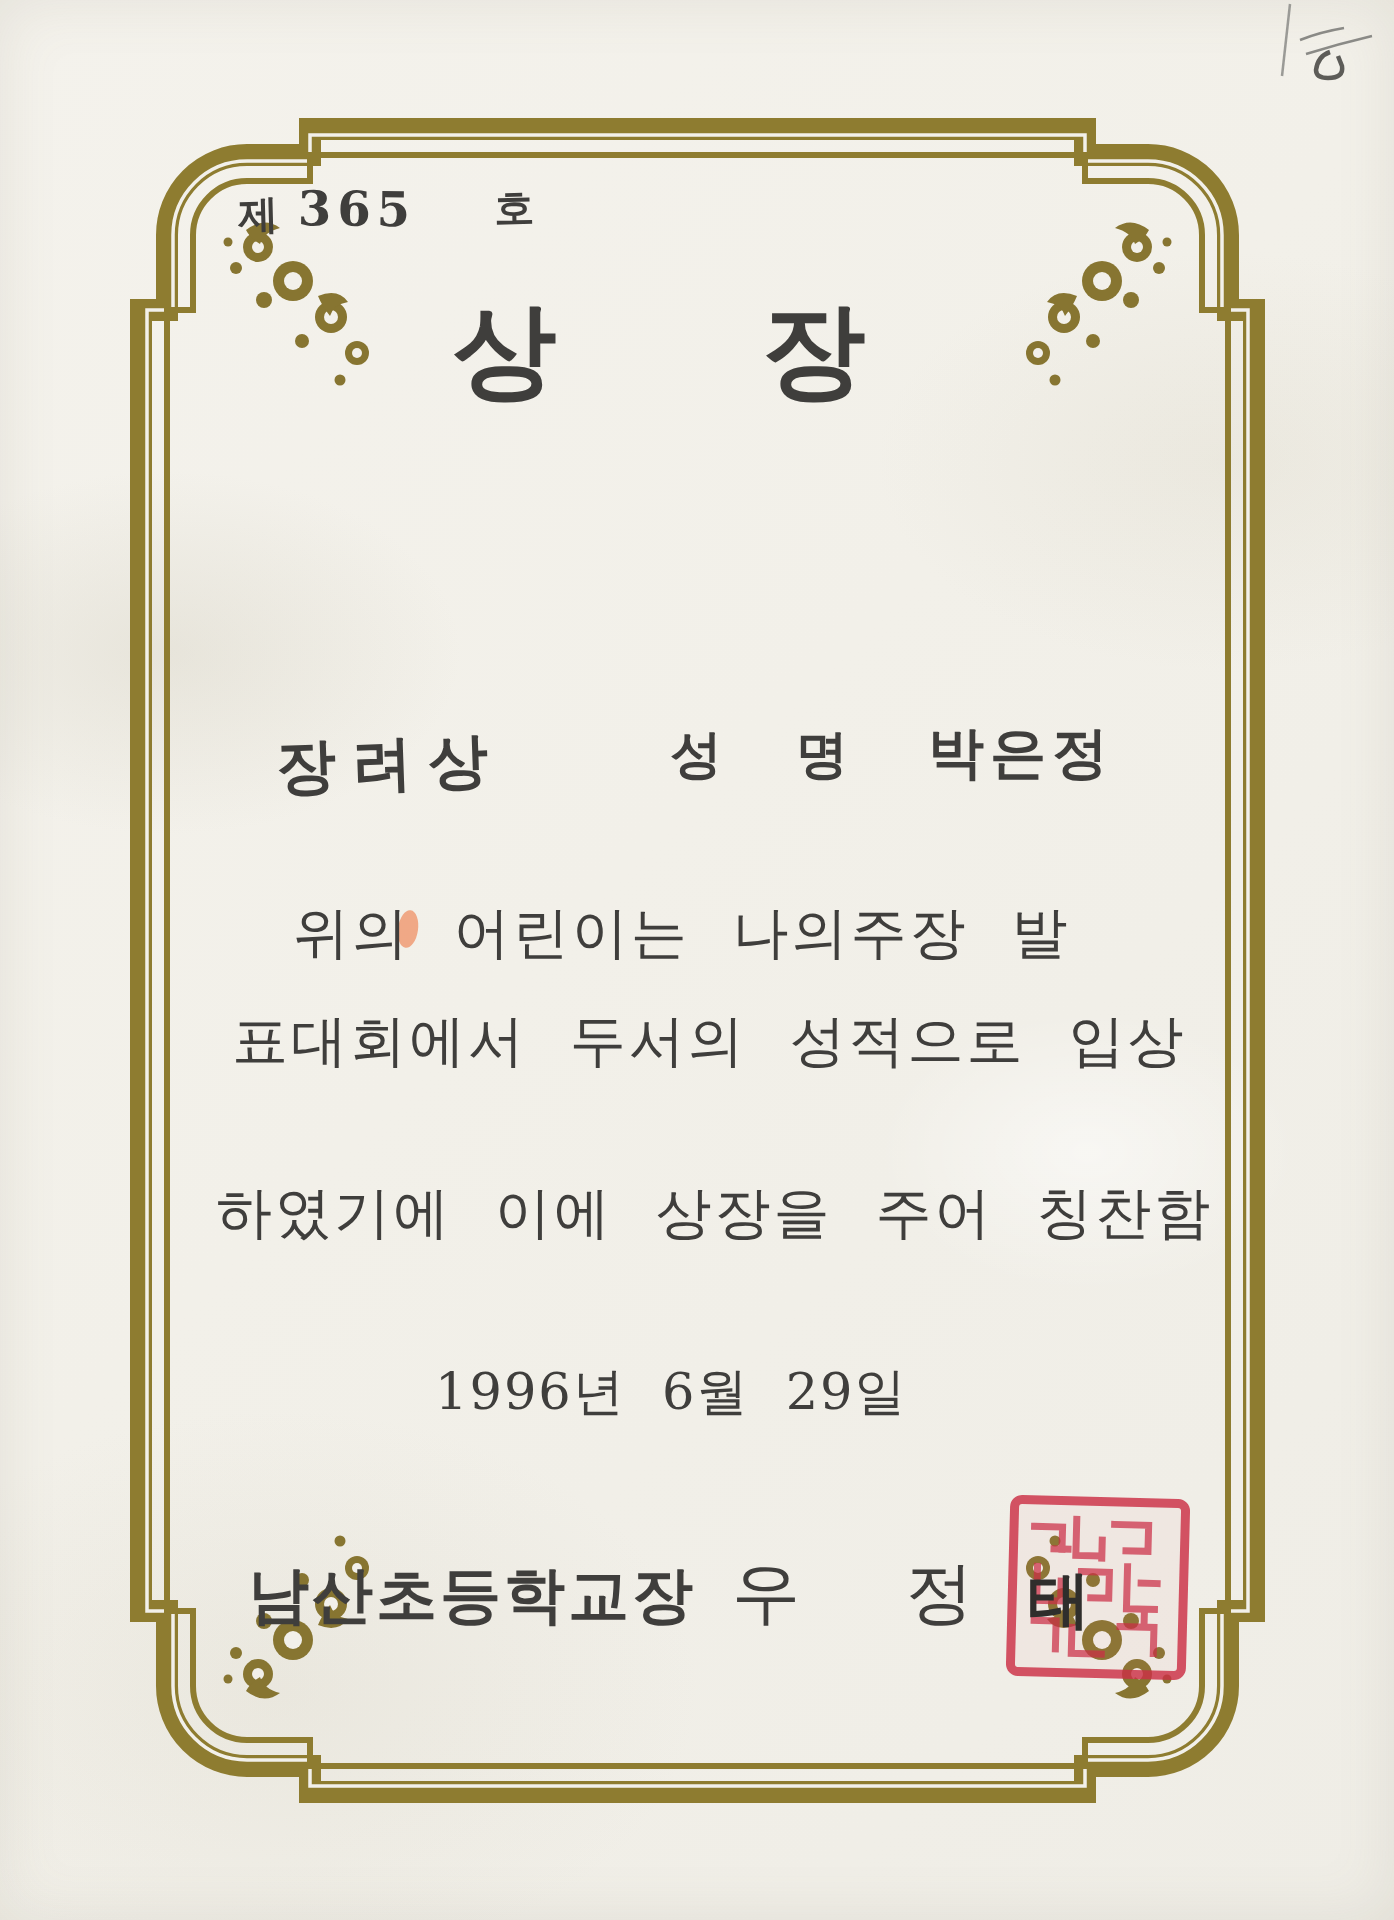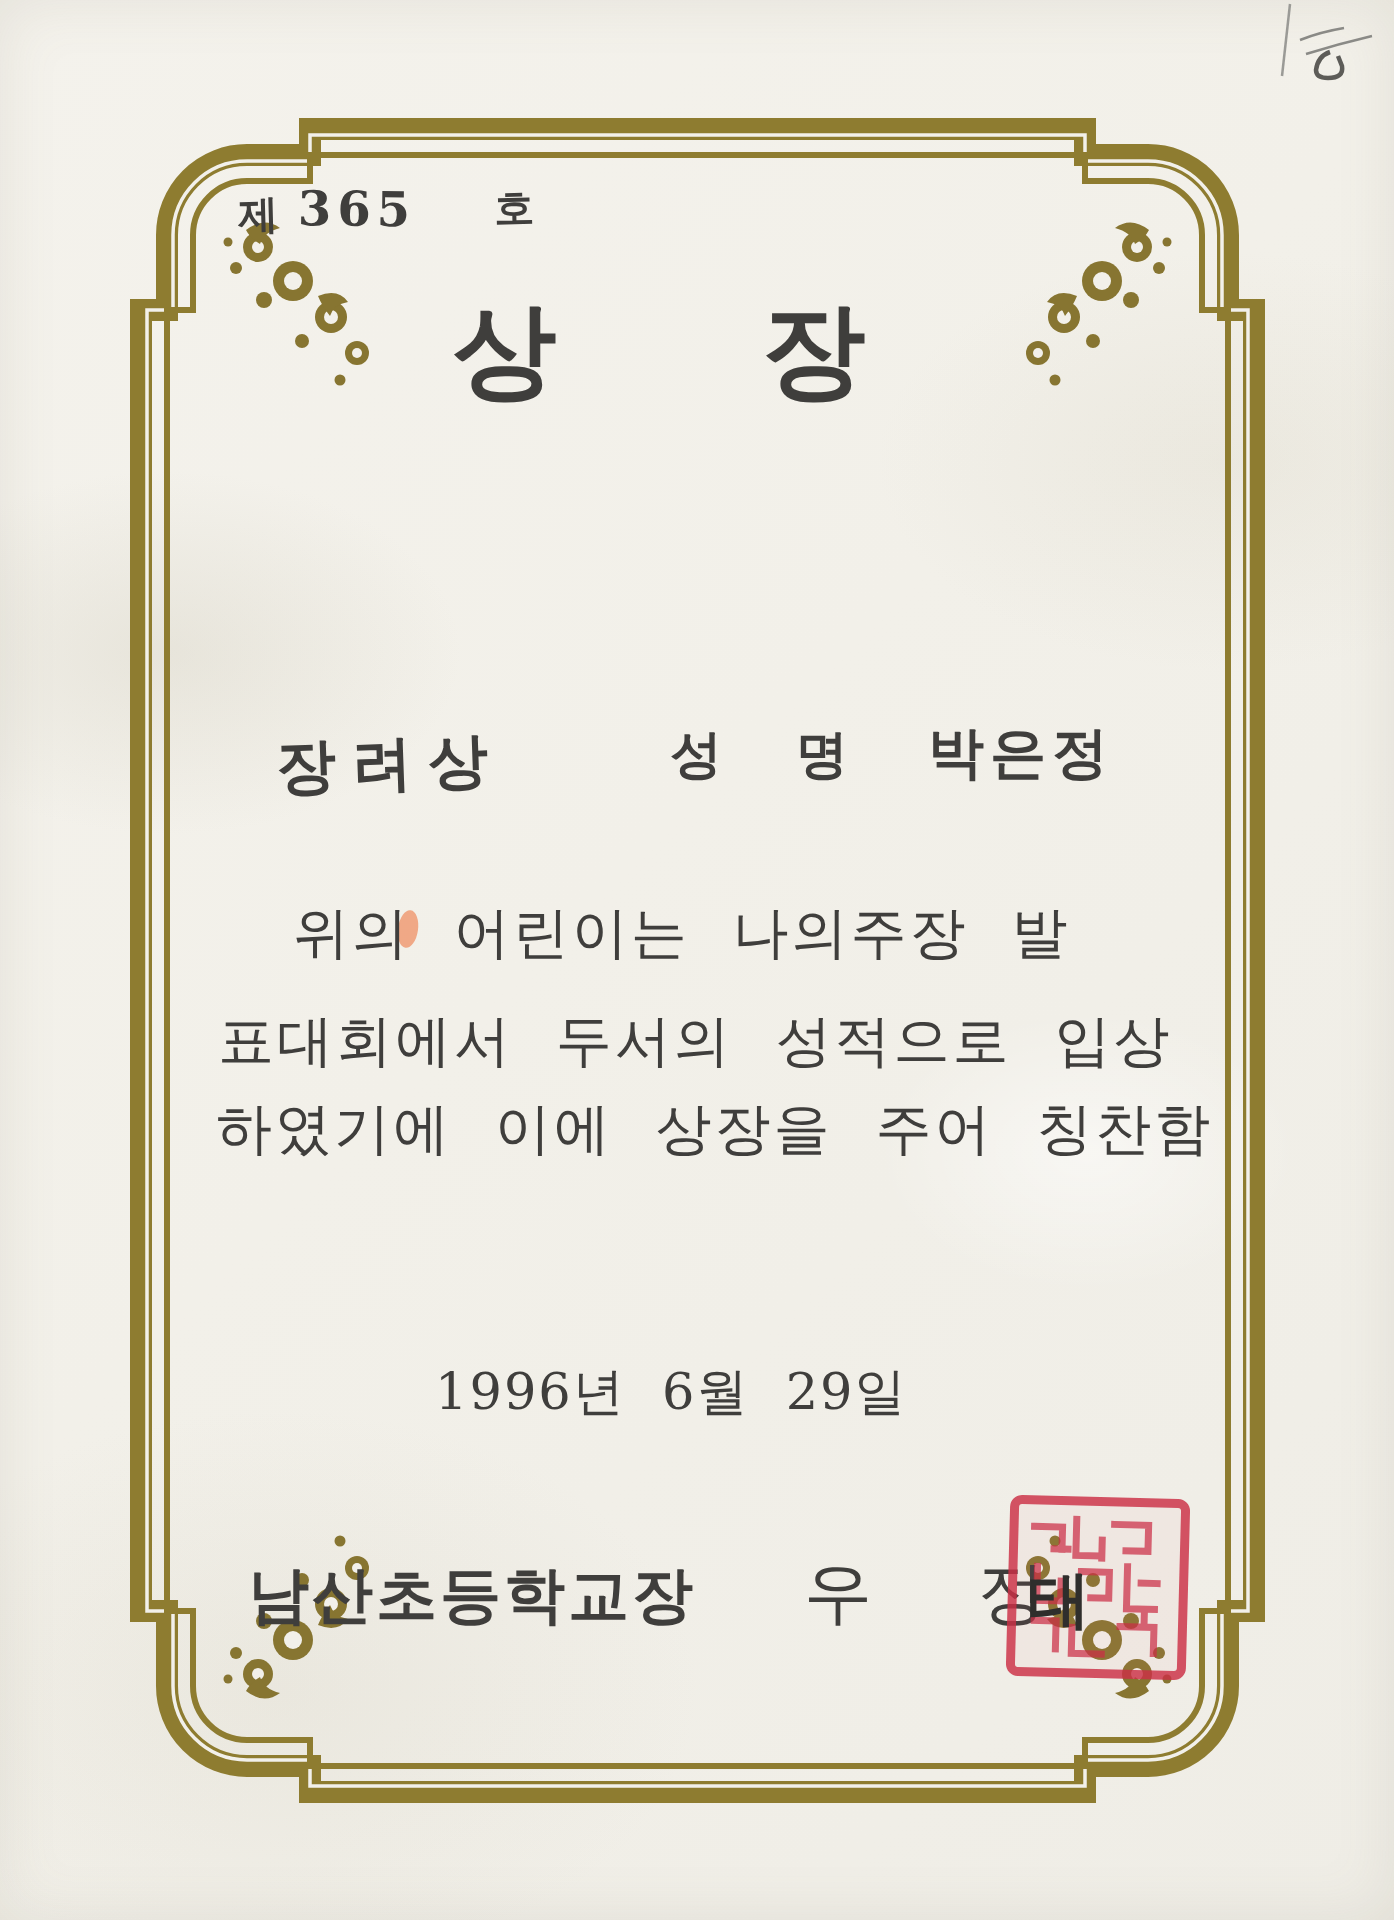--- a/index.html
+++ b/index.html
@@ -30,28 +30,28 @@
     left:0;top:282px;width:1394px;display:flex;justify-content:center;gap:205px;
     font-size:104px;font-weight:700;transform:translateX(-38px);
   }
   #grade-line{left:670px;top:630px;font-size:47px;font-weight:700;word-spacing:12px;letter-spacing:4px;}
   #name-line{left:670px;top:716px;display:flex;align-items:baseline;gap:52px;}
   #name-line .label{font-size:52px;font-weight:700;letter-spacing:28px;}
   #name-line .value{font-size:56px;font-weight:700;letter-spacing:6px;}
   #award-name{left:276px;top:724px;font-size:60px;font-weight:700;letter-spacing:16px;transform:rotate(-2deg);}
   .body-line{font-size:56px;font-weight:400;letter-spacing:3px;word-spacing:22px;white-space:nowrap;}
   #body-line-1{left:293px;top:896px;}
-  #body-line-2{left:218px;top:1004px;}
-  #body-line-3{left:216px;top:1092px;}
+  #body-line-2{left:232px;top:1004px;}
+  #body-line-3{left:216px;top:1176px;}
   #accent-dot{
     left:398px;top:910px;width:20px;height:38px;border-radius:50%;
     background:#ef9064;opacity:.75;transform:rotate(8deg);
   }
   #date-line{left:435px;top:1358px;font-size:51px;font-weight:400;word-spacing:18px;letter-spacing:2px;}
-  #issuer-line{left:248px;top:1548px;display:flex;align-items:baseline;gap:108px;}
+  #issuer-line{left:248px;top:1548px;display:flex;align-items:baseline;gap:36px;}
   #issuer-line .issuer{font-size:61px;font-weight:700;letter-spacing:3px;}
   #issuer-line .signer{font-size:68px;font-weight:400;letter-spacing:42px;}
   #seal{
     left:1008px;top:1497px;width:180px;height:181px;
     transform:rotate(1.5deg);
     border:9px solid rgba(203,47,70,0.82);
     border-radius:12px;box-sizing:border-box;
     background:rgba(231,120,136,0.06);
   }
   #seal svg{width:100%;height:100%;}

